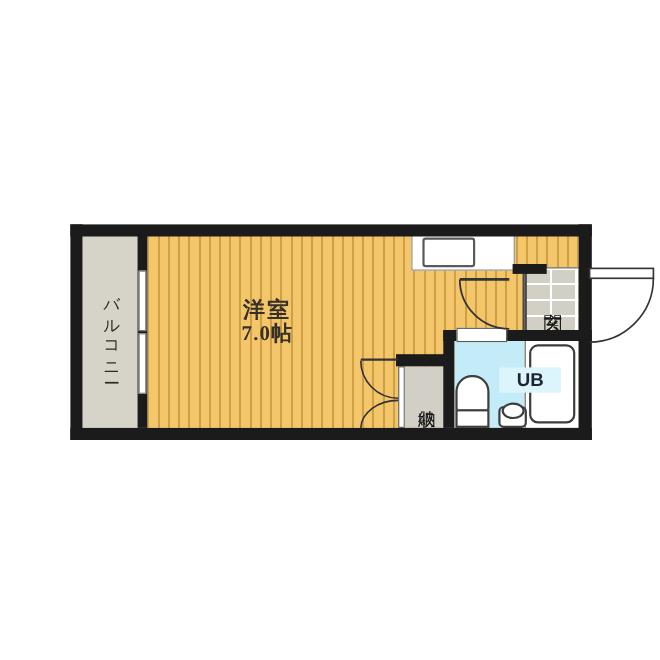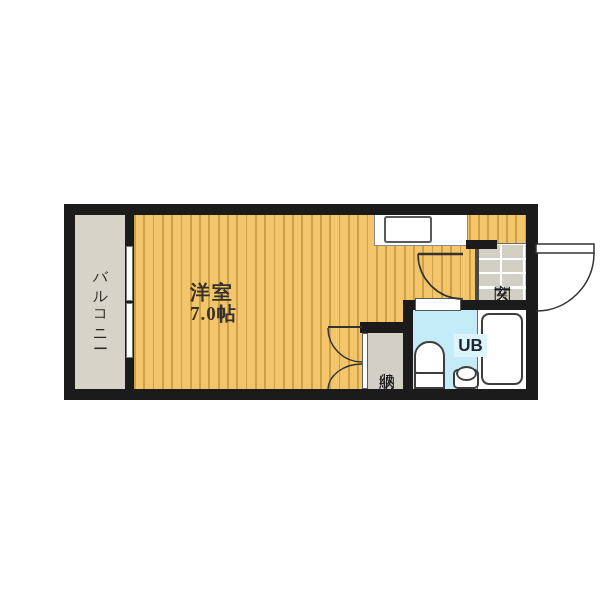--- a/index.html
+++ b/index.html
@@ -33,21 +33,21 @@
   .wall-closet-top{left:360px;top:322px;width:52px;height:11px;}
   .wall-genkan-stub{left:466px;top:240px;width:31px;height:9px;}
   
   .balcony{left:75px;top:214px;width:50px;height:175px;background:var(--balcony);
     display:flex;align-items:center;justify-content:center;}
   .balcony-label{writing-mode:vertical-rl;font-size:15px;letter-spacing:3px;color:#2e2b26;}
   .floor{
     left:134px;top:214px;width:392px;height:175px;
     background:repeating-linear-gradient(90deg,var(--flooring-stripe) 0 1.8px,var(--flooring-light) 1.8px 9.3px);
   }
-  .room-label-box{left:190px;top:271px;width:106px;height:52px;text-align:left;line-height:1.12;margin-top:10px;}
+  .room-label-box{left:190px;top:271px;width:106px;height:52px;text-align:center;line-height:1.12;}
   .room-name{font-size:20px;font-weight:600;letter-spacing:2px;}
   .room-size{font-size:19px;font-weight:600;letter-spacing:1px;font-family:Liberation Serif, serif;}
   
   .kitchen{left:374px;top:212px;width:94px;height:34px;background:#fff;border:1px solid #8a8a8a;}
   .sink{left:384px;top:216px;width:48px;height:27px;background:#fff;border:2px solid #5a5a5a;border-radius:3px;}
   
   .genkan{left:477px;top:243px;width:49px;height:58px;
     background:
       repeating-linear-gradient(0deg,transparent 0 12.5px,#fff 12.5px 14.5px),
       repeating-linear-gradient(90deg,transparent 0 21px,#fff 21px 23px),
@@ -63,21 +63,21 @@
   .closet-frame{left:362px;top:333px;width:6px;height:56px;background:#fff;border:1px solid #5a5a5a;}
   
   .bath{left:413px;top:310px;width:64px;height:79px;background:var(--bath);}
   .tub-zone{left:477px;top:310px;width:49px;height:79px;background:#fff;border-left:1px solid #6a6a6a;}
   .bathtub{left:481px;top:313px;width:42px;height:72px;background:#fff;border:2px solid var(--fixture-outline);border-radius:8px;}
   .bath-door{left:415px;top:298px;width:46px;height:13px;background:#fff;border:1px solid #5a5a5a;}
   .toilet-bowl{left:414px;top:341px;width:31px;height:33px;background:#fff;border:2px solid var(--fixture-outline);border-radius:15px 15px 3px 3px;}
   .toilet-tank{left:414px;top:372px;width:31px;height:17px;background:#fff;border:2px solid var(--fixture-outline);}
   .basin-body{left:453px;top:369px;width:26px;height:20px;background:#fff;border:2px solid var(--fixture-outline);border-radius:5px;}
   .basin-bowl{left:456px;top:366px;width:21px;height:15px;background:#fff;border:2px solid var(--fixture-outline);border-radius:50%;}
-  .ub-label{left:454px;top:334px;width:33px;height:23px;background:var(--bath-label-bg);
+  .ub-label{left:454px;top:334px;width:56px;height:23px;background:var(--bath-label-bg);
     display:flex;align-items:center;justify-content:center;font-size:17px;font-weight:600;color:#1e2430;}
   
   .window{background:#fff;border:1px solid #777;}
   .window-a{left:126px;top:246px;width:7px;height:55px;}
   .window-b{left:126px;top:303px;width:7px;height:55px;}
   
   .overlay{left:0;top:0;width:600px;height:600px;pointer-events:none;}
 </style>
 </head>
 <body>

